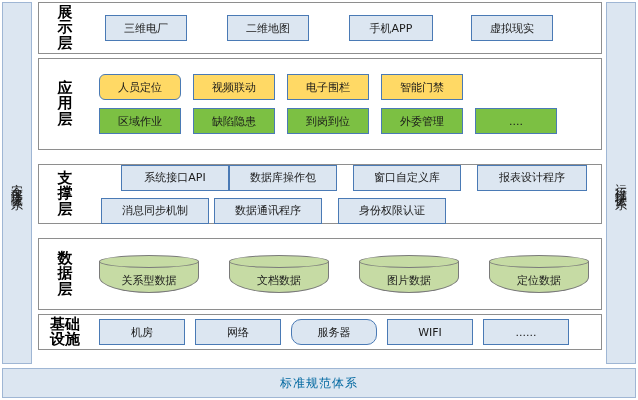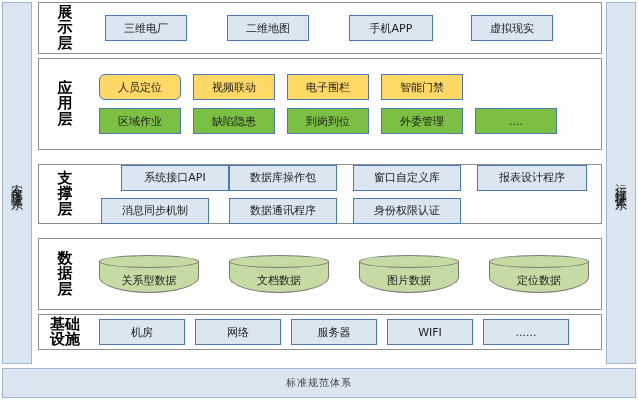--- a/index.html
+++ b/index.html
@@ -52,22 +52,22 @@
     width: 634px;
     height: 30px;
     background: #dce6f1;
     border: 1px solid #9fb6d4;
     box-sizing: border-box;
     display: flex;
     align-items: center;
     justify-content: center;
   }
   #bottom-bar .bar-text {
-    font-size: 10px;
-    color: #404040;
+    font-size: 12px;
+    color: #0369a1;
     letter-spacing: 1px;
   }
 
   
   .layer {
     position: absolute;
     left: 38px;
     width: 564px;
     background: #ffffff;
     border: 1px solid #8e8e8e;
@@ -247,21 +247,21 @@
     </div>
     <div class="layer-body">
         <div class="row">
           <div class="node blue" style="width: 108px; flex: 0 0 108px; margin-left: 20px;">系统接口API</div>
           <div class="node blue" style="width: 108px; flex: 0 0 108px;">数据库操作包</div>
           <div class="node blue" style="width: 108px; flex: 0 0 108px; margin-left: 16px;">窗口自定义库</div>
           <div class="node blue" style="width: 110px; flex: 0 0 110px; margin-left: 16px;">报表设计程序</div>
         </div>
         <div class="row">
           <div class="node blue" style="width: 108px; flex: 0 0 108px;">消息同步机制</div>
-          <div class="node blue" style="width: 108px; flex: 0 0 108px; margin-left: 20px;">数据通讯程序</div>
+          <div class="node blue" style="width: 108px; flex: 0 0 108px; margin-left: 5px;">数据通讯程序</div>
           <div class="node blue" style="width: 108px; flex: 0 0 108px; margin-left: 16px;">身份权限认证</div>
         </div>
       </div>
   </div>
 
   <div class="layer" id="layer-data">
     <div class="layer-label">
       <span>数据层</span>
     </div>
     <div class="layer-body">
@@ -291,20 +291,20 @@
   </div>
 
   <div class="layer" id="layer-infra">
     <div class="layer-label two-col">
       <span>基础设施</span>
     </div>
     <div class="layer-body">
         <div class="row">
           <div class="node blue" style="width: 86px; flex: 0 0 86px;">机房</div>
           <div class="node blue" style="width: 86px; flex: 0 0 86px; margin-left: 10px;">网络</div>
-          <div class="node blue" style="width: 86px; flex: 0 0 86px; margin-left: 10px;">服务器</div>
+          <div class="node blue" style="width: 86px; flex: 0 0 86px; margin-left: 10px; border-radius: 10px;">服务器</div>
           <div class="node blue" style="width: 86px; flex: 0 0 86px; margin-left: 10px;">WIFI</div>
           <div class="node blue" style="width: 86px; flex: 0 0 86px; margin-left: 10px;">......</div>
         </div>
       </div>
   </div>
 
 </div>
 
 </body></html>

